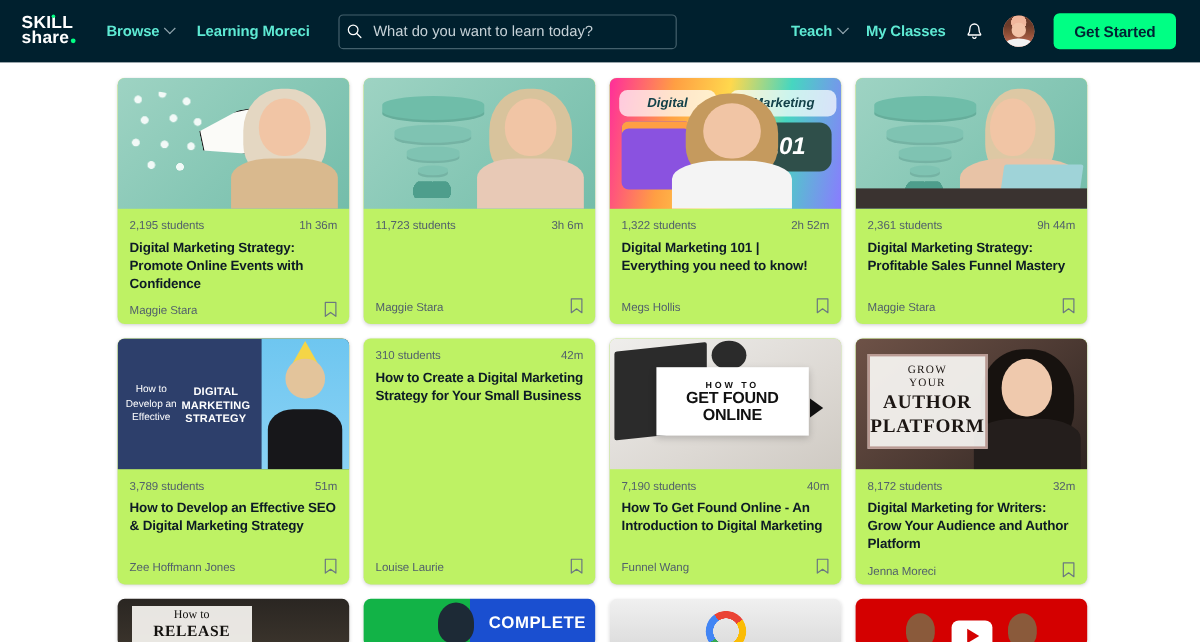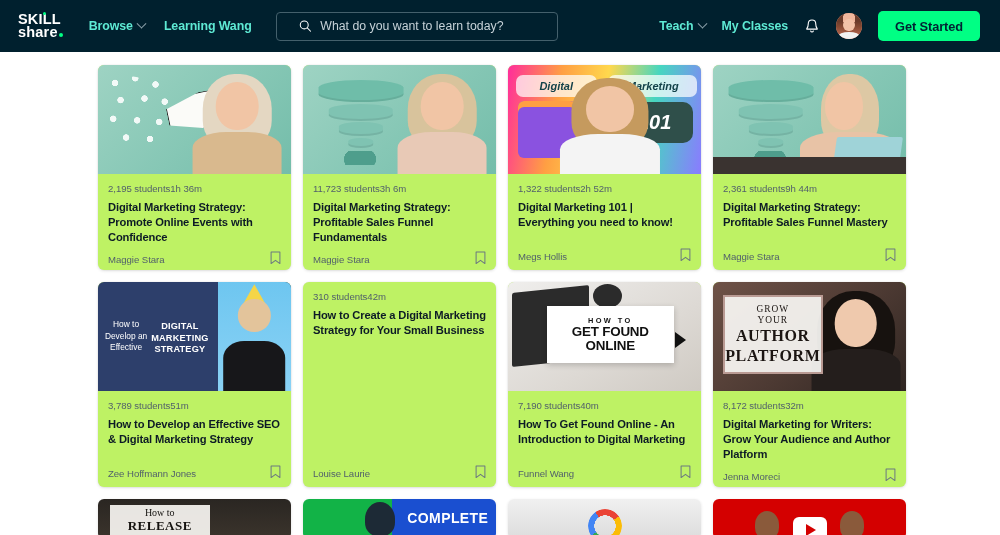--- a/index.html
+++ b/index.html
@@ -79,21 +79,21 @@
   }
 
   .search {
     margin-left: 24px;
     width: 282px;
     height: 29px;
     border: 1px solid #44606c;
     border-radius: 4px;
     display: flex;
     align-items: center;
-    padding: 0 22px;
+    padding: 0 6px;
     gap: 9px;
     background: transparent;
     cursor: text;
   }
   .search input {
     background: transparent;
     border: none;
     outline: none;
     color: #ffffff;
     font-family: "Liberation Sans", sans-serif;
@@ -187,20 +187,21 @@
     background: #cfe7de;
   }
   .card-body {
     flex: 1;
     display: flex;
     flex-direction: column;
     padding: 9px 10px 8px 10px;
   }
   .meta-row {
     display: flex;
+    justify-content: space-between;
     font-size: 9.6px;
     color: #52616b;
     letter-spacing: -0.05px;
     margin-bottom: 6px;
   }
   .card-title {
     font-size: 11.2px;
     font-weight: 800;
     line-height: 1.33;
     color: #0d1b26;
@@ -488,21 +489,21 @@
     <span class="dot-i"></span>
     <span class="l2"><span>share</span><span class="dot-end"></span></span>
   </div>
 
   <div class="nav-left">
     <div class="nav-link">
       <span>Browse</span>
       <span class="chev"></span>
     </div>
     <div class="nav-link">
-      <span>Learning Wang</span>
+      <span>Learning Moreci</span>
     </div>
   </div>
 
   <div class="search">
     <svg class="search-ico" width="14" height="14" viewBox="0 0 16 16">
       <circle cx="6.6" cy="6.6" r="5" fill="none" stroke="#ffffff" stroke-width="1.3"></circle>
       <line x1="10.4" y1="10.4" x2="14.6" y2="14.6" stroke="#ffffff" stroke-width="1.3" stroke-linecap="round"></line>
     </svg>
     <input type="text" placeholder="What do you want to learn today?" style="">
   </div>
@@ -573,21 +574,20 @@
           <div class="p-hair" style="background:#d8c39c"></div>
           <div class="p-face"></div>
           <div class="p-body" style="background:#e8c9b6"></div>
         </div>
       </div>
       <div class="card-body">
         <div class="meta-row">
           <span>11,723 students</span>
           <span>3h 6m</span>
         </div>
-        <div class="card-title">Digital Marketing Strategy: Profitable Sales Funnel Fundamentals</div>
         <div class="card-foot">
           <span class="author">Maggie Stara</span>
           <svg class="bookmark" viewBox="0 0 12 15">
             <path d="M1.2 1h9.6v12.6L6 10.1l-4.8 3.5z" fill="none" stroke="#6b7880" stroke-width="1.1" stroke-linejoin="round"></path>
           </svg>
         </div>
       </div>
     </div>
 
     <div class="card">

